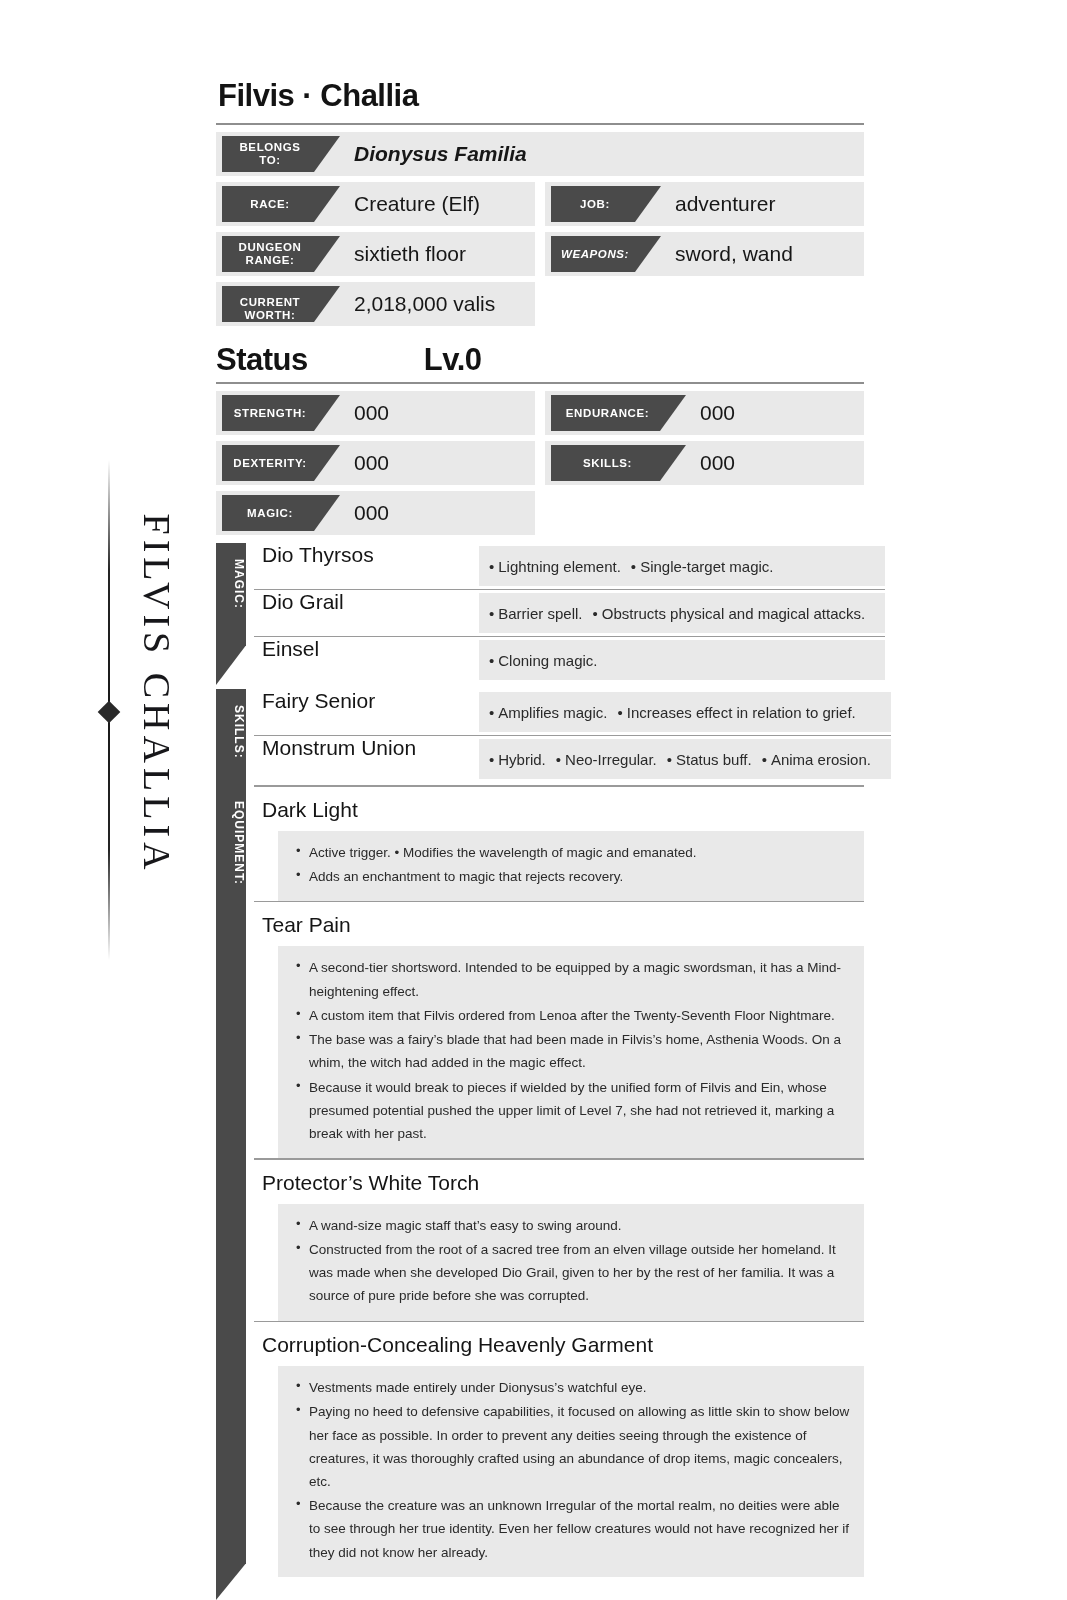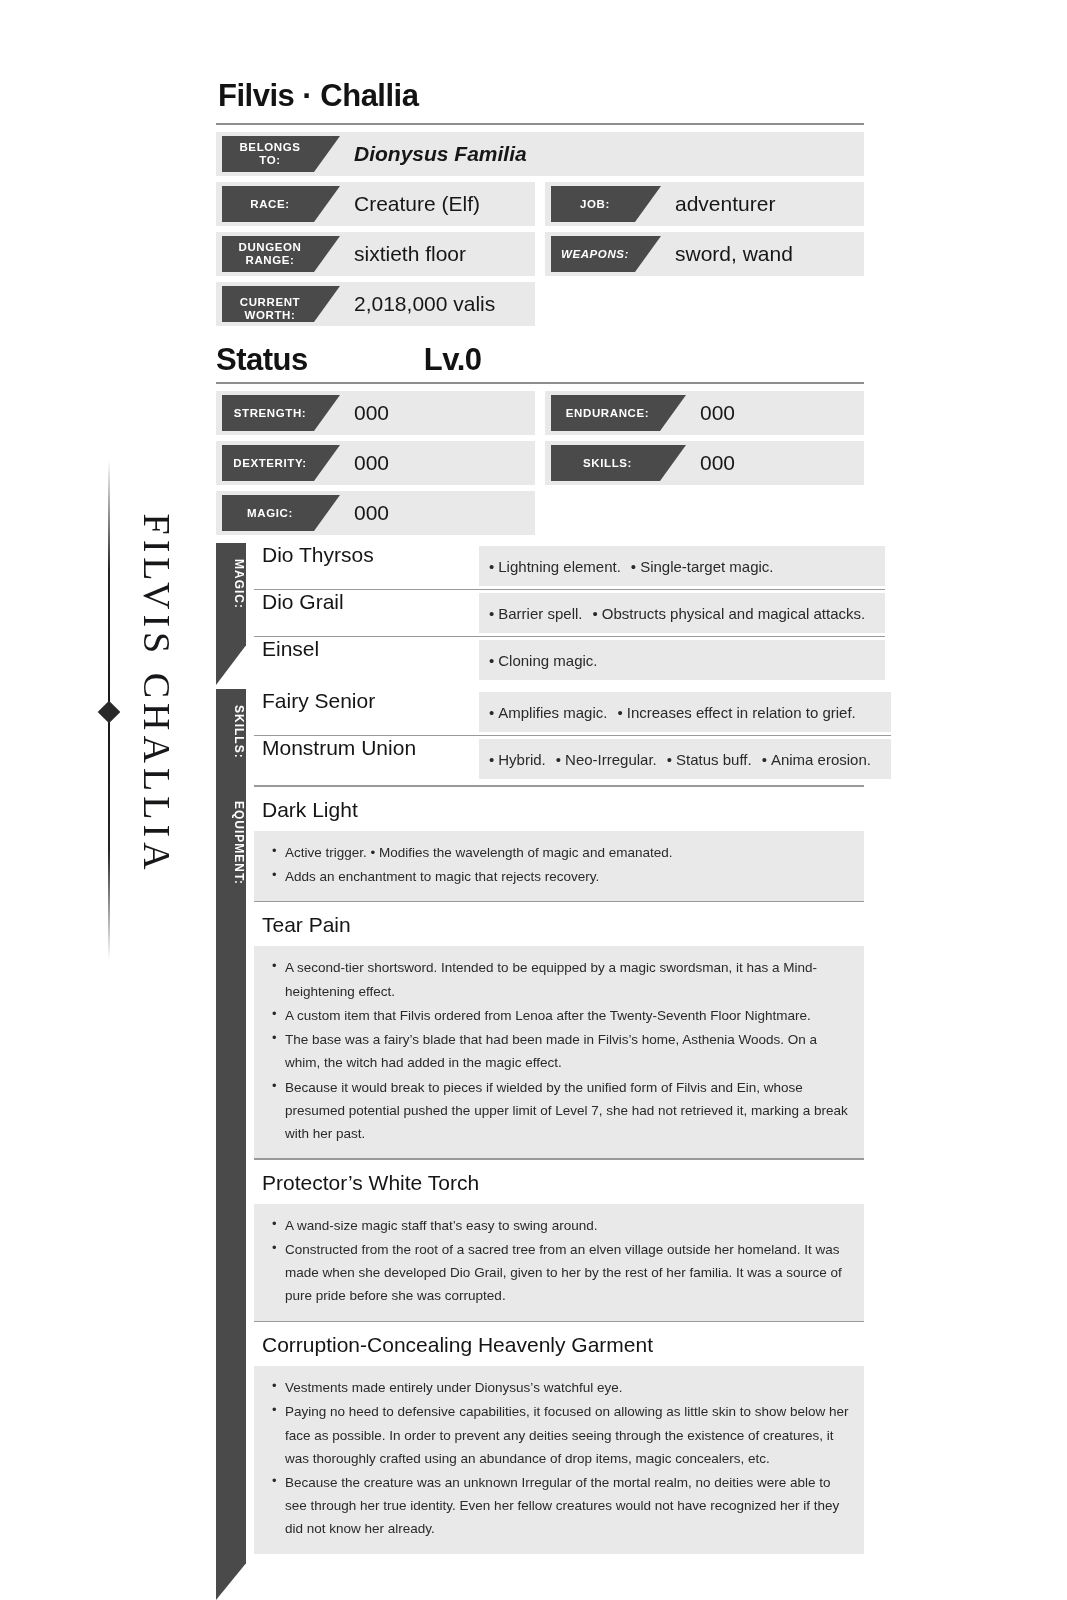--- a/index.html
+++ b/index.html
@@ -224,20 +224,21 @@
     margin-bottom: 0;
   }
   .equip-title {
     font-size: 21px;
     color: #151515;
     padding: 11px 0 9px 8px;
   }
   .equip-desc {
     background: #e9e9e9;
     padding: 10px 14px 12px 18px;
+    margin-left: 24px;
   }
   .equip-desc ul {
     margin: 0;
     padding: 0;
     list-style: none;
   }
   .equip-desc li {
     font-size: 13.5px;
     line-height: 1.72;
     color: #2a2a2a;

